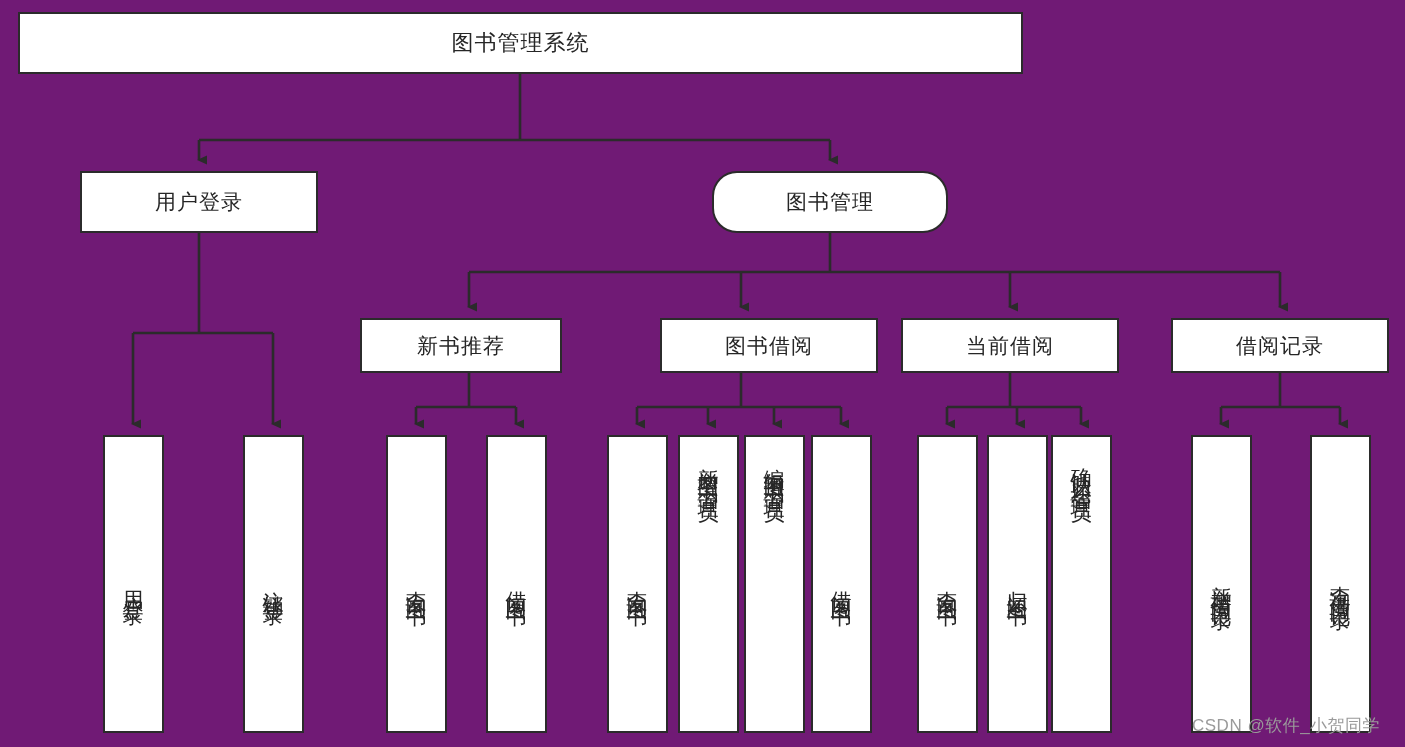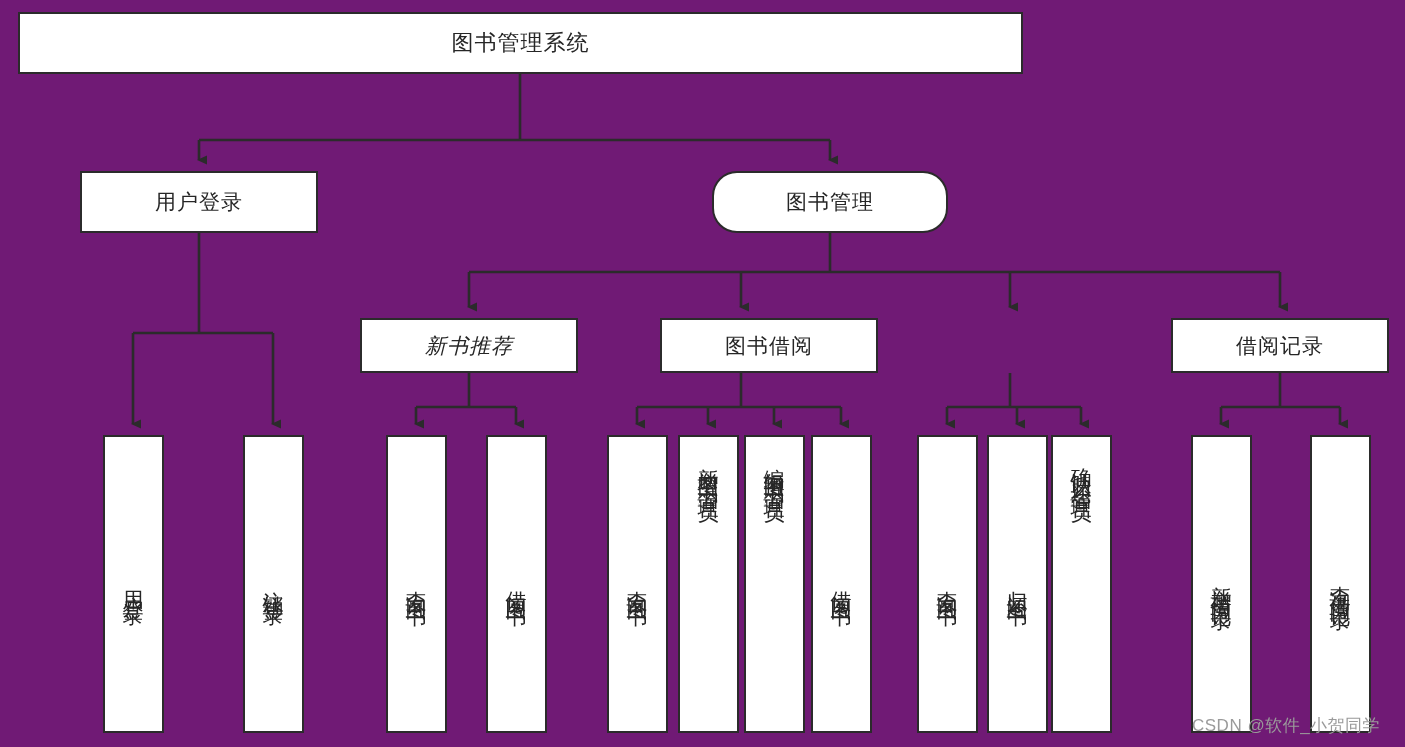--- a/index.html
+++ b/index.html
@@ -130,28 +130,31 @@
   </div>
 
   <div class="node horizontal" style="left:80px; top:171px; width:238px; height:62px;">
     <span class="label">用户登录</span>
   </div>
 
   <div class="node horizontal" style="left:712px; top:171px; width:236px; height:62px;border-radius:25px;">
     <span class="label">图书管理</span>
   </div>
 
-  <div class="node horizontal" style="left:360px; top:318px; width:218px; height:55px;font-style:italic;">
+  <div class="node horizontal" style="left:360px; top:318px; width:202px; height:55px;">
     <span class="label">新书推荐</span>
   </div>
 
   <div class="node horizontal" style="left:660px; top:318px; width:218px; height:55px;">
     <span class="label">图书借阅</span>
   </div>
 
+  <div class="node horizontal" style="left:901px; top:318px; width:218px; height:55px;">
+    <span class="label">当前借阅</span>
+  </div>
 
   <div class="node horizontal" style="left:1171px; top:318px; width:218px; height:55px;">
     <span class="label">借阅记录</span>
   </div>
 
   <div class="node vertical centerish" style="left:103px; top:435px; width:61px; height:298px;">
     <span class="label">用户登录</span>
   </div>
 
   <div class="node vertical centerish" style="left:243px; top:435px; width:61px; height:298px;">

